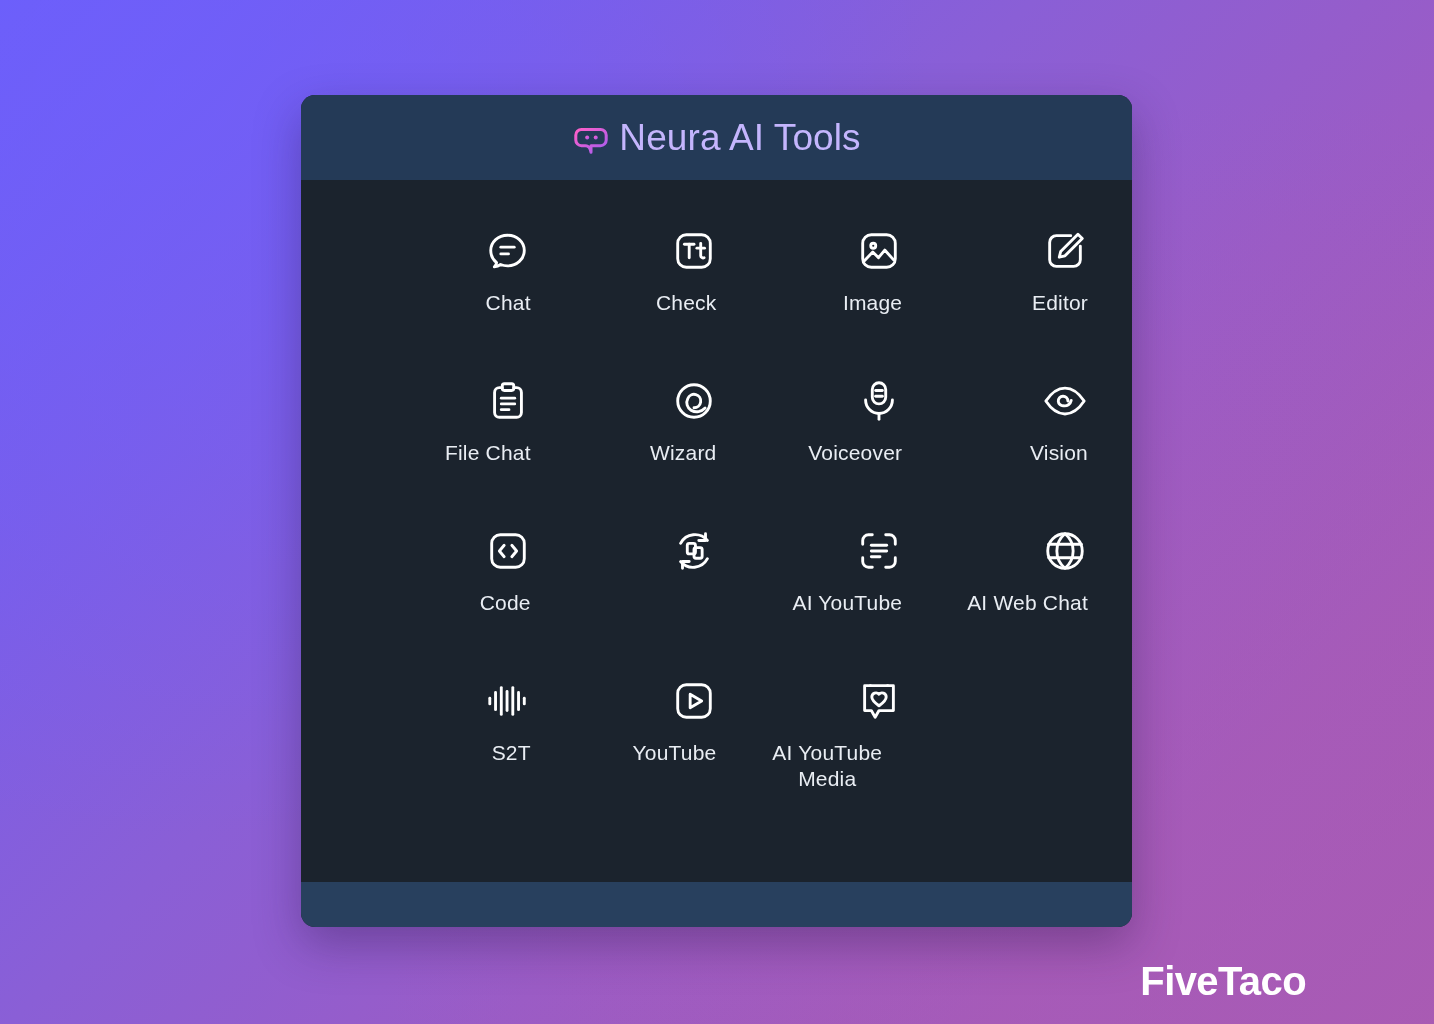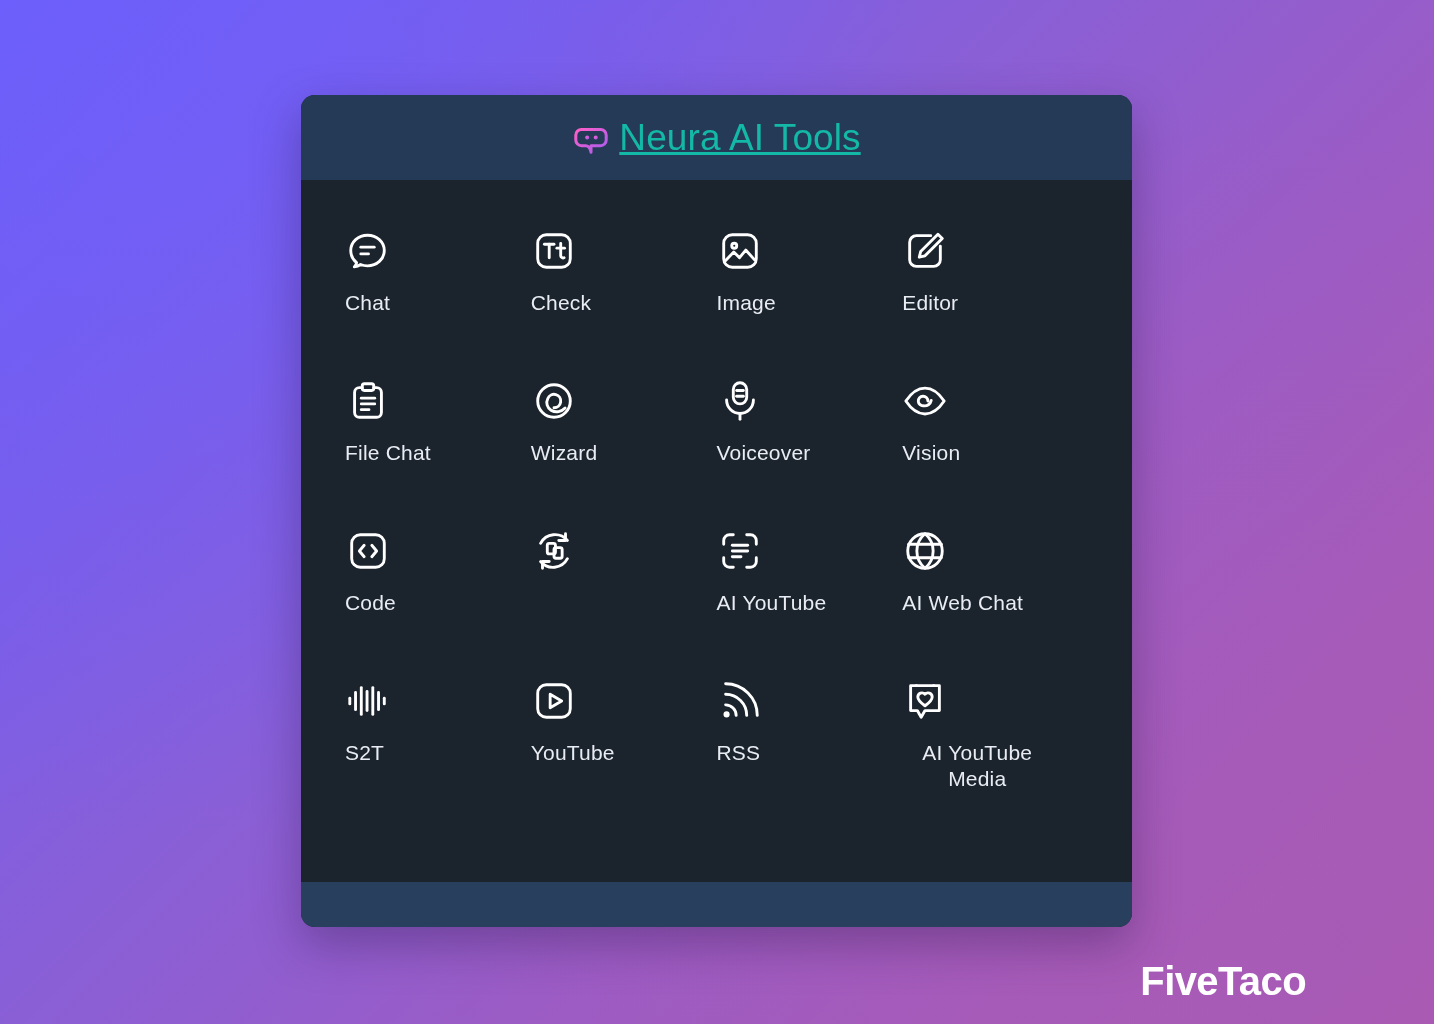--- a/index.html
+++ b/index.html
@@ -60,46 +60,45 @@
   }
 
   .brand-logo {
     width: 38px;
     height: 38px;
     display: block;
     margin-top: 3px;
   }
 
   .brand-title {
-    color: #14b8a6;
+    color: #c4b5fd;
     font-size: 37px;
     font-weight: 400;
     letter-spacing: 0.1px;
     line-height: 1;
-    text-decoration: underline;
   }
 
   .card-body {
     height: 702px;
     background: #1b232d;
     padding: 48px 44px 0 44px;
   }
 
   .tool-grid {
     display: grid;
     grid-template-columns: repeat(4, 1fr);
     grid-template-rows: repeat(4, 150px);
     row-gap: 0px;
     column-gap: 0px;
   }
 
   .tool-tile {
     display: flex;
     flex-direction: column;
-    align-items: flex-start;
+    align-items: flex-end;
     justify-content: flex-start;
     cursor: pointer;
     user-select: none;
   }
 
   .tool-icon {
     width: 46px;
     height: 46px;
     display: flex;
     align-items: center;
@@ -329,31 +328,20 @@
         <div class="tool-tile">
           <span class="tool-icon">
             <svg viewBox="0 0 48 48" fill="none" stroke="currentColor" stroke-width="3" stroke-linecap="round" stroke-linejoin="round">
               <path d="M16 7h16a9 9 0 0 1 9 9v16a9 9 0 0 1-9 9H16a9 9 0 0 1-9-9V16a9 9 0 0 1 9-9z"></path>
               <path d="M20 17l12 7-12 7V17z"></path>
             </svg>
           </span>
           <span class="tool-label">YouTube</span>
         </div>
 
-        <div class="tool-tile">
-          <span class="tool-icon">
-            <svg viewBox="0 0 48 48" fill="none" stroke="currentColor" stroke-width="3" stroke-linecap="round" stroke-linejoin="round">
-              <path d="M9 6a33 33 0 0 1 33 33"></path>
-              <path d="M9 17a22 22 0 0 1 22 22"></path>
-              <path d="M9 28a11 11 0 0 1 11 11"></path>
-              <circle cx="10" cy="38" r="3.2" fill="currentColor" stroke="none"></circle>
-            </svg>
-          </span>
-          <span class="tool-label">RSS</span>
-        </div>
 
         <div class="tool-tile">
           <span class="tool-icon">
             <svg viewBox="0 0 48 48" fill="none" stroke="currentColor" stroke-width="3" stroke-linecap="round" stroke-linejoin="round">
               <path d="M15 8H9v26h7l4 7 4-7h15V8h-6"></path>
               <path d="M15 8h18"></path>
               <path d="M24 29c-4-3-7.5-5.5-7.5-9.2A4.3 4.3 0 0 1 24 17a4.3 4.3 0 0 1 7.5 2.8C31.5 23.5 28 26 24 29z"></path>
             </svg>
           </span>
           <span class="tool-label">AI YouTube Media</span>

